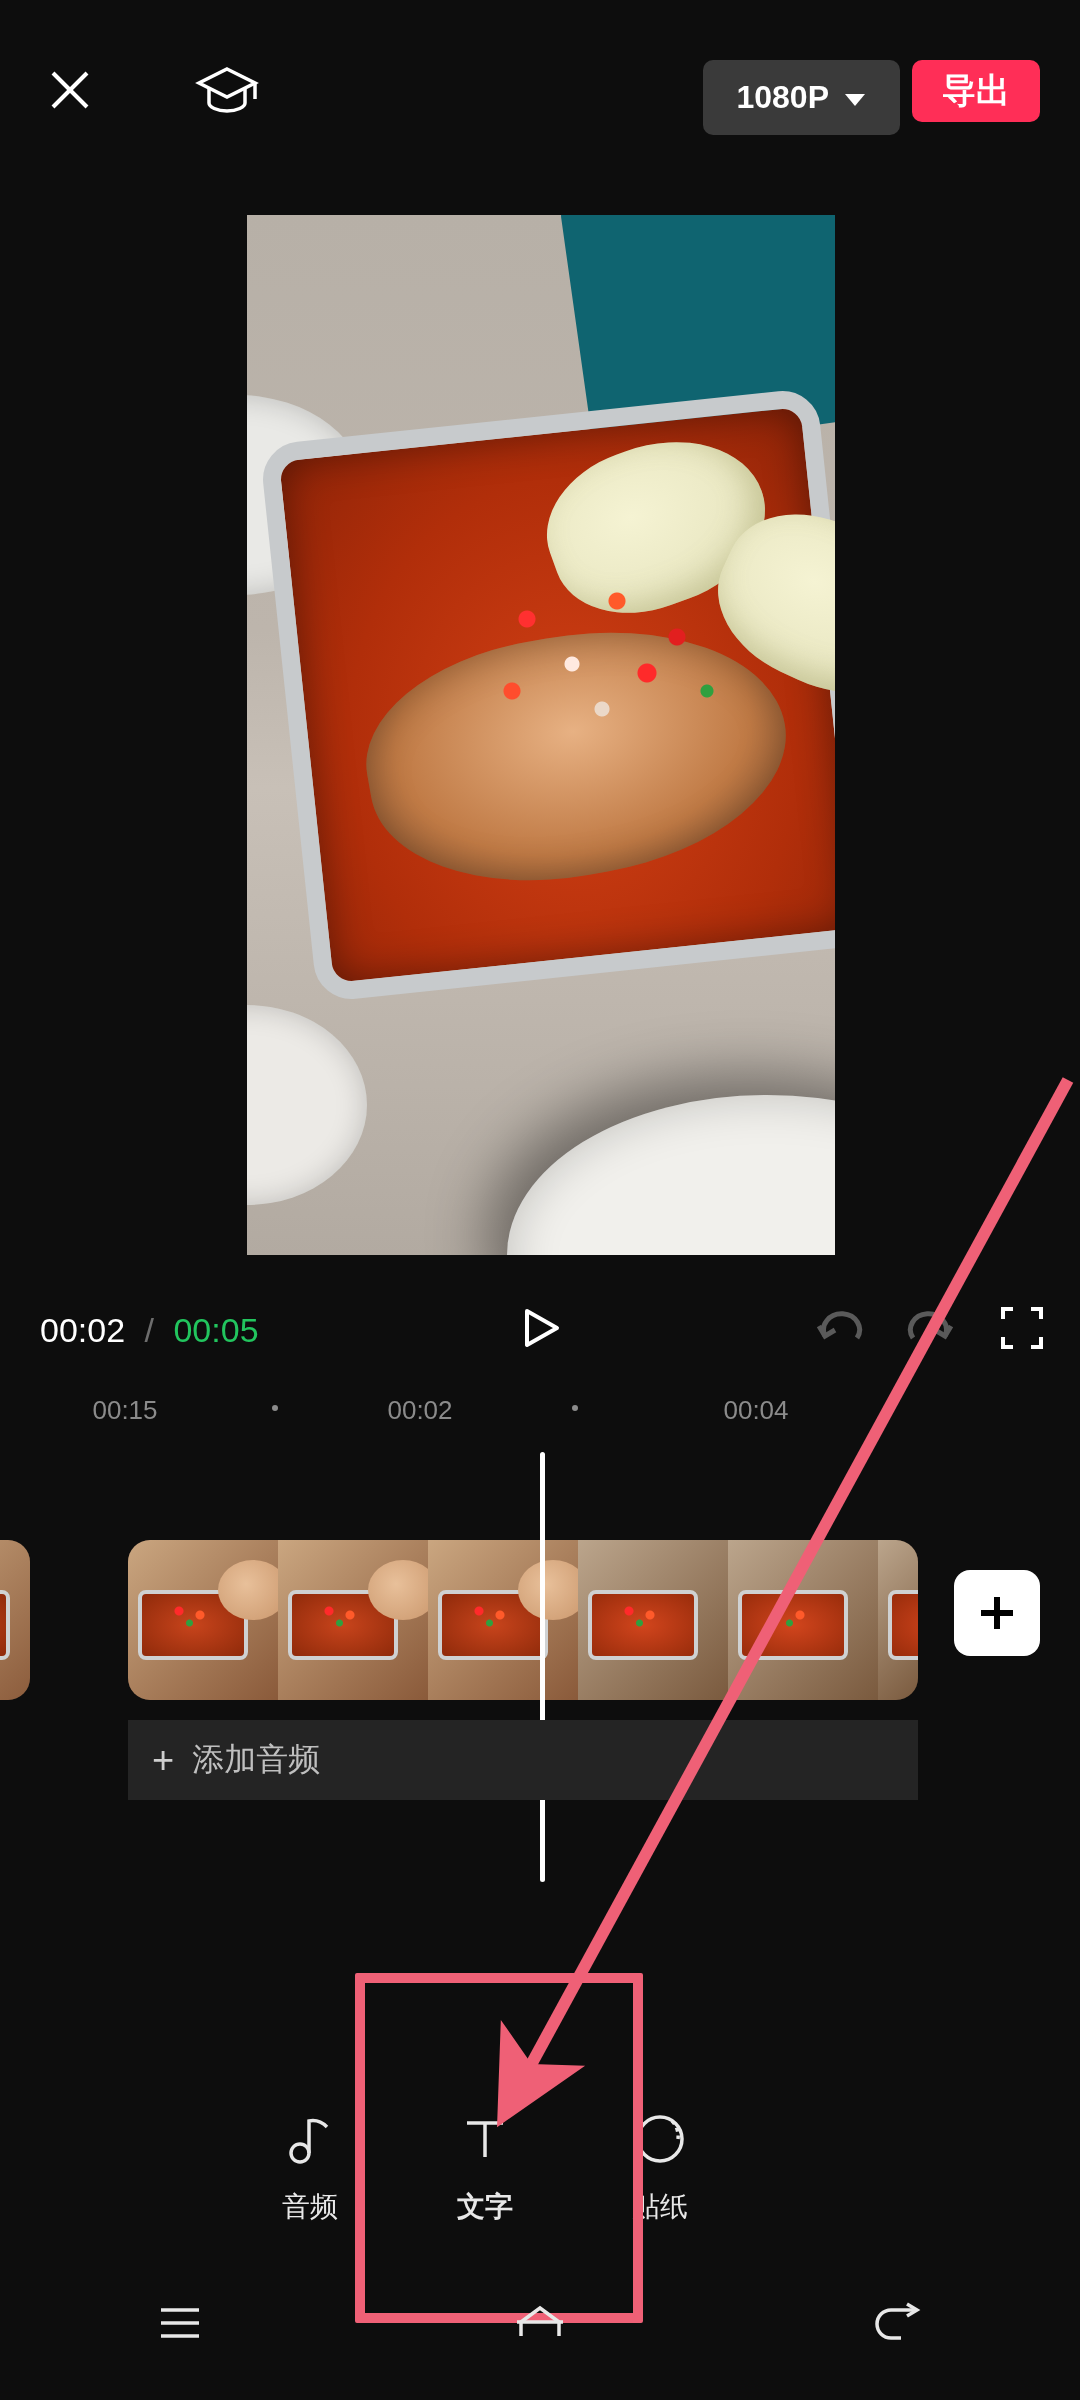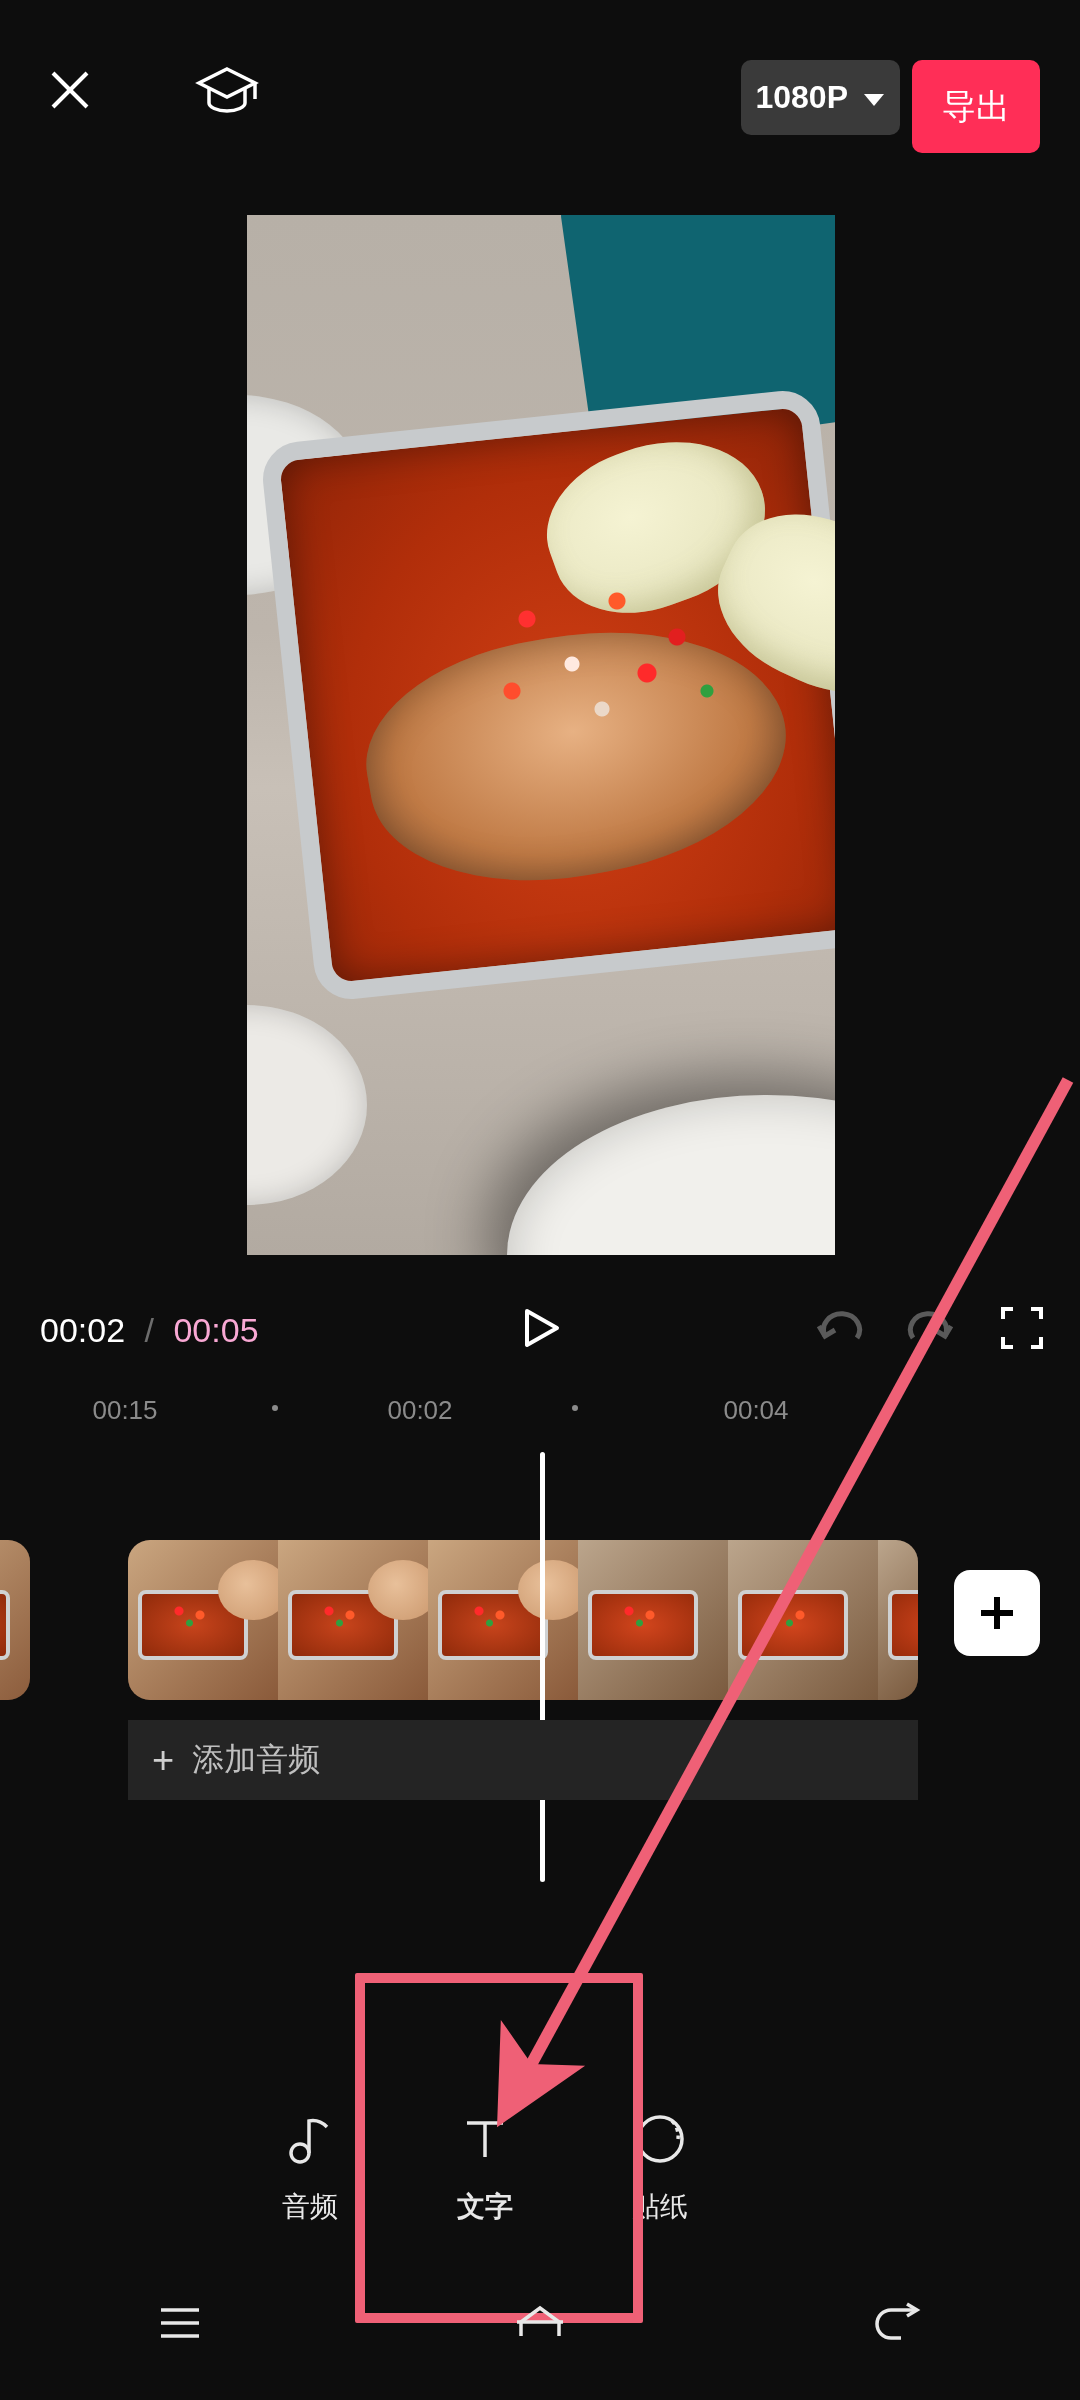--- a/index.html
+++ b/index.html
@@ -5,24 +5,24 @@
   * { margin:0; padding:0; box-sizing:border-box; font-family: -apple-system, "PingFang SC", "Helvetica Neue", Arial, sans-serif; }
   html,body { width:1080px; height:2400px; background:#000; color:#fff; overflow:hidden; }
   .screen { position:relative; width:1080px; height:2400px; background:#0d0d0d; }
 
   
   .topbar { position:absolute; top:55px; left:0; width:100%; height:100px; display:flex; align-items:center; }
   .close-x { position:absolute; left:45px; top:10px; width:60px; height:60px; }
   .close-x svg { width:50px; height:50px; stroke:#fff; stroke-width:4; }
   .grad-cap { position:absolute; left:195px; top:10px; width:70px; height:60px; }
   .grad-cap svg { width:64px; height:52px; stroke:#fff; fill:none; stroke-width:3.5; }
-  .res-btn { position:absolute; right:180px; top:5px; height:75px; padding:0 14px; background:#3a3a3a; border-radius:10px; display:flex; align-items:center; font-size:32px; font-weight:600; color:#fff; }
+  .res-btn { position:absolute; right:180px; top:5px; height:75px; padding:0 33px; background:#3a3a3a; border-radius:10px; display:flex; align-items:center; font-size:32px; font-weight:600; color:#fff; }
   .res-btn .tri { margin-left:14px; }
   .res-btn .tri svg { width:24px; height:16px; fill:#fff; }
-  .export-btn { position:absolute; right:40px; top:5px; height:93px; padding:4px 30px; background:#ff2e57; border-radius:10px; display:flex; align-items:center; font-size:34px; font-weight:400; color:#fff; }
+  .export-btn { position:absolute; right:40px; top:5px; height:62px; padding:4px 30px; background:#ff2e57; border-radius:10px; display:flex; align-items:center; font-size:34px; font-weight:700; color:#fff; }
 
   
   .preview { position:absolute; left:247px; top:215px; width:588px; height:1040px; background:linear-gradient(135deg,#9a8f85,#cbbfb4); overflow:hidden; }
   .preview .table { position:absolute; inset:0; background:linear-gradient(180deg,#b7b0a7 0%, #bdb5ac 40%, #c8c0b7 55%, #b2aaa1 100%); }
   .preview .seat { position:absolute; right:-60px; top:-40px; width:320px; height:260px; background:#0f6470; border-radius:20px; transform:rotate(-8deg); }
   .preview .tray { position:absolute; left:40px; top:200px; width:560px; height:560px; border:18px solid #c7cacc; border-radius:38px; background:radial-gradient(ellipse at 50% 60%, #d24015 0%, #b12e0a 60%, #8f2408 100%); box-shadow: inset 0 0 40px rgba(0,0,0,.4); transform:rotate(-6deg); }
   .preview .cabbage { position:absolute; width:220px; height:160px; background:radial-gradient(ellipse at 40% 40%, #f5f3d3, #e2e0b8); border-radius:50% 60% 55% 50%; box-shadow:inset -10px -10px 30px rgba(150,150,90,.4); }
   .preview .cabbage.c1 { left:300px; top:230px; transform:rotate(-20deg); }
   .preview .cabbage.c2 { left:470px; top:310px; transform:rotate(25deg); }
   .preview .fish { position:absolute; left:120px; top:420px; width:420px; height:240px; background:radial-gradient(ellipse at 50% 40%, #e7b183, #c07a45 60%, #7c4a2a); border-radius:45% 55% 50% 50%; transform:rotate(-10deg); box-shadow:inset 0 0 40px rgba(0,0,0,.3); }
@@ -39,21 +39,21 @@
   }
   .preview .bowl { position:absolute; left:260px; bottom:-160px; width:520px; height:320px; background:#f1f0ec; border-radius:50%; box-shadow:inset 0 0 50px rgba(0,0,0,.2), -20px -20px 60px rgba(0,0,0,.4); }
   .preview .plate-left { position:absolute; left:-140px; top:180px; width:260px; height:200px; background:#e9e9e6; border-radius:50%; box-shadow:inset 0 0 30px rgba(0,0,0,.2); }
   .preview .plate-left2 { position:absolute; left:-120px; top:790px; width:240px; height:200px; background:#eceae6; border-radius:50%; box-shadow:inset 0 0 30px rgba(0,0,0,.2); }
 
   
   .playback { position:absolute; top:1290px; left:0; width:100%; height:80px; display:flex; align-items:center; }
   .time { position:absolute; left:40px; font-size:34px; }
   .time .cur { color:#fff; font-weight:500; }
   .time .sep { color:#6d6d6d; margin:0 10px; }
-  .time .dur { color:#f9a8d4; }
+  .time .dur { color:#22c55e; }
   .play-btn { position:absolute; left:50%; transform:translateX(-50%); }
   .play-btn svg { width:46px; height:46px; stroke:#fff; stroke-width:4; fill:none; }
   .undo-btn { position:absolute; right:215px; }
   .redo-btn { position:absolute; right:125px; }
   .undo-btn svg, .redo-btn svg { width:50px; height:40px; stroke:#5a5a5a; stroke-width:5; fill:none; }
   .fs-btn { position:absolute; right:35px; }
   .fs-btn svg { width:46px; height:46px; stroke:#fff; stroke-width:4; fill:none; }
 
   
   .ruler { position:absolute; top:1395px; left:0; width:100%; height:50px; color:#8b8b8b; font-size:26px; }

